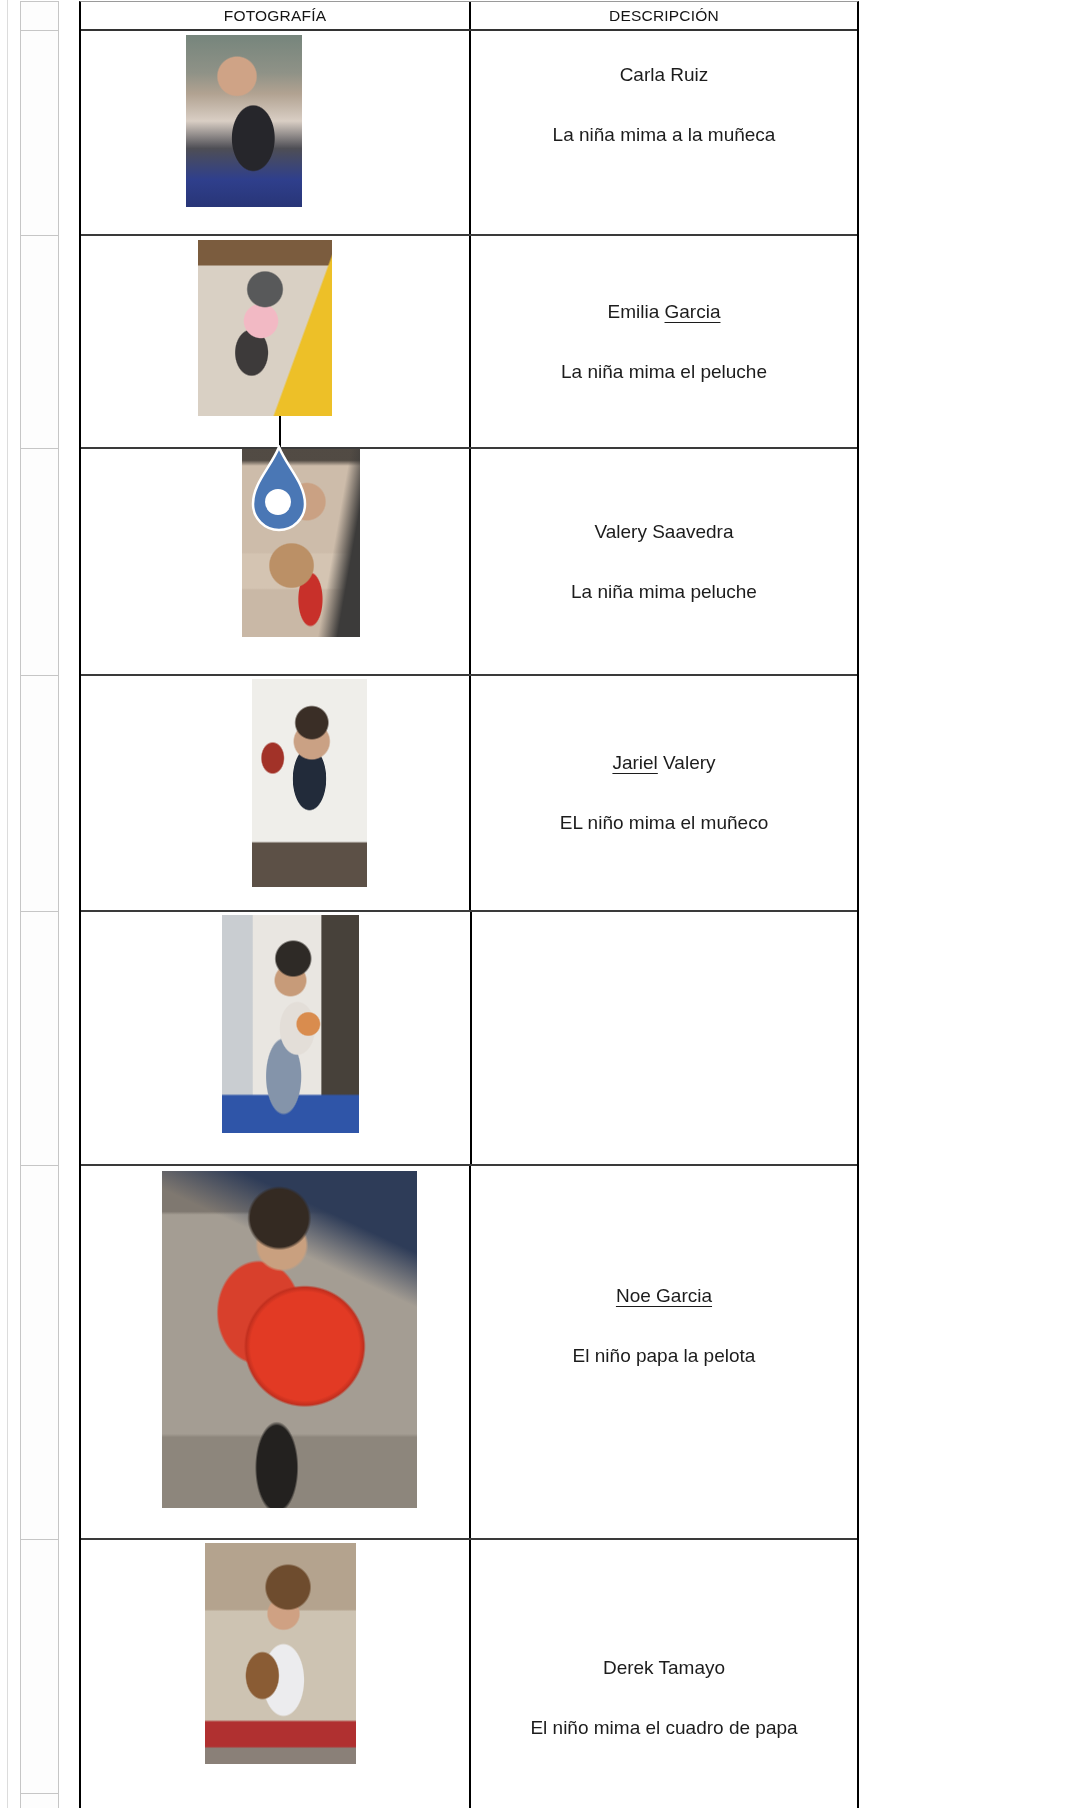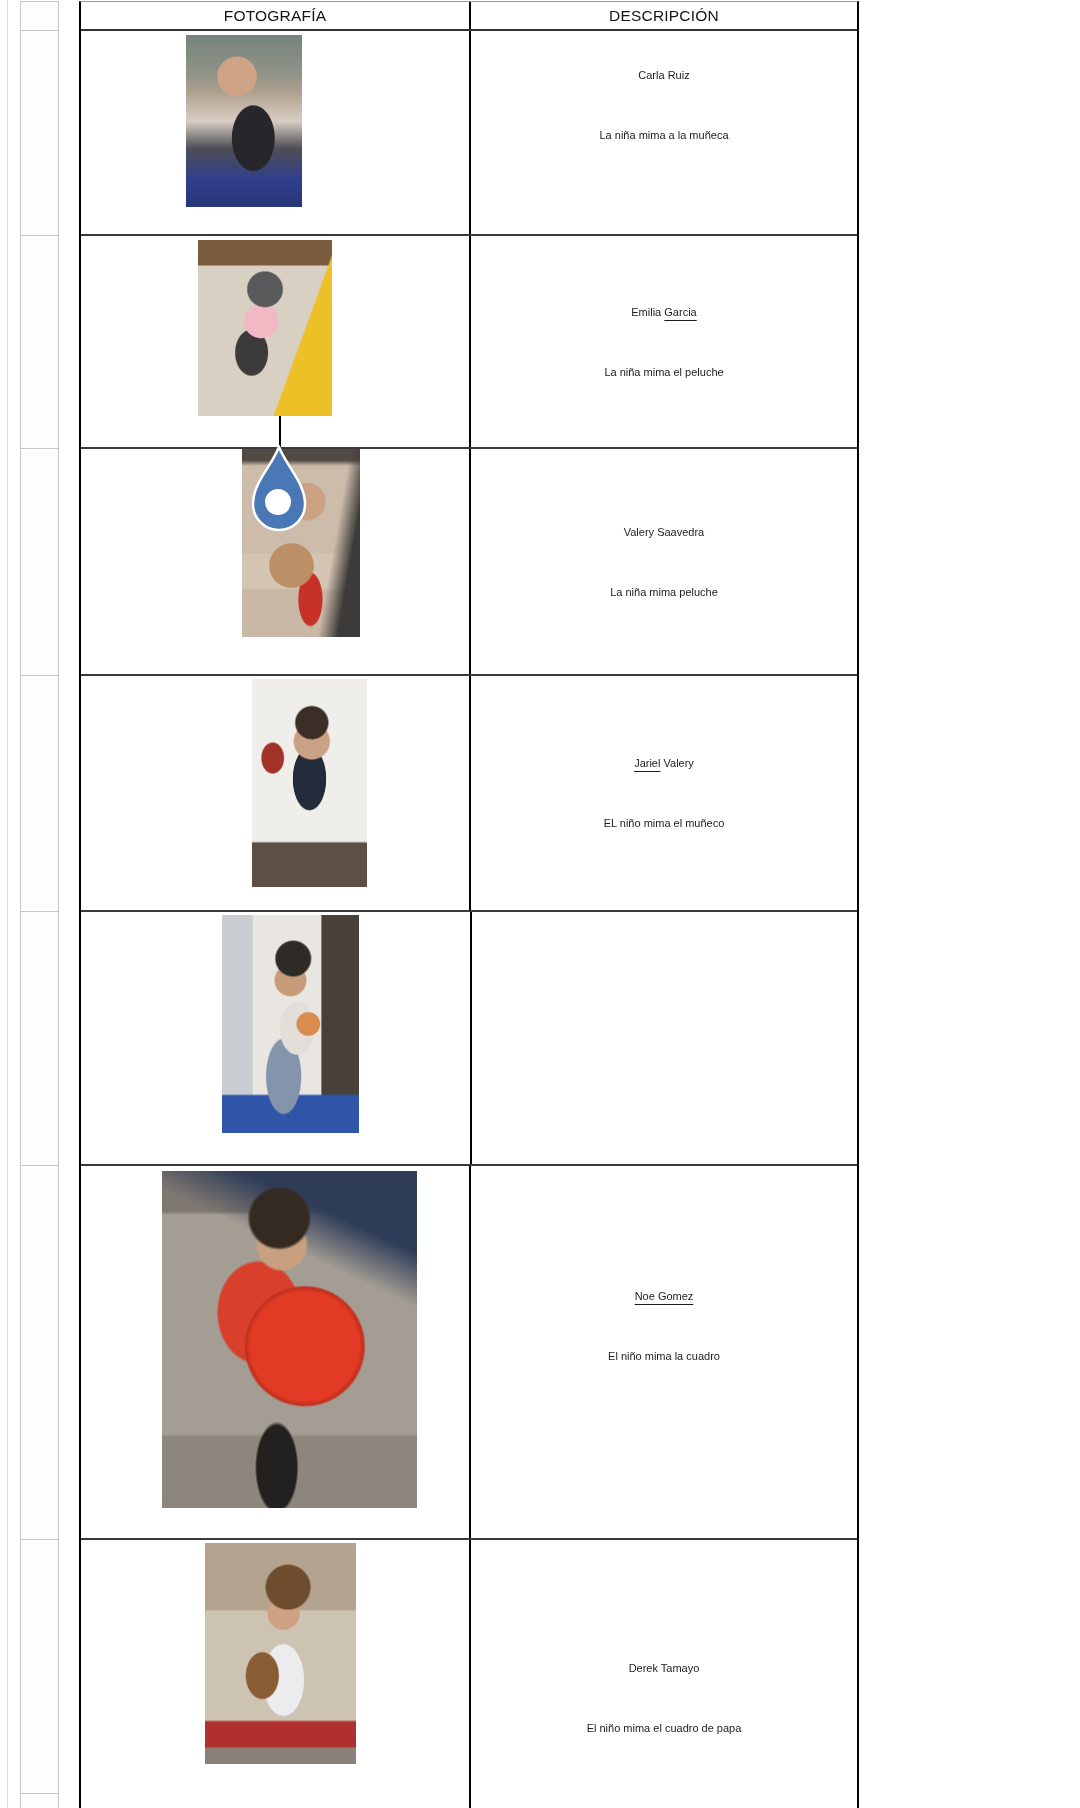--- a/index.html
+++ b/index.html
@@ -25,21 +25,21 @@
   .cell { position:relative; height:100%; }
   .photo-cell { width:391px; border-right:2px solid #000; }
   .desc-cell  { width:387px; display:flex; align-items:center; justify-content:center; }
   .hcell { display:flex; align-items:center; justify-content:center;
            font-size:15.5px; color:#141414; letter-spacing:.2px; }
 
   .r1{height:205px;} .r2{height:213px;} .r3{height:227px;} .r4{height:236px;}
   .r5{height:254px;} .r6{height:374px;} .r7{height:318px;} .r8{height:40px; border-bottom:none;}
 
   .desc-block { display:flex; flex-direction:column; align-items:center; gap:40px;
-                font-size:11px; color:#1c1c1c; text-align:center; line-height:20px; }
+                font-size:19px; color:#1c1c1c; text-align:center; line-height:20px; }
   .row1 .desc-block { transform:translateY(-28px); }
   .row6 .desc-block { transform:translateY(-26px); }
 
   .misspelled { text-decoration-line:underline; text-decoration-style:wavy;
                 text-decoration-color:#c00000; text-decoration-thickness:1px;
                 text-underline-offset:4px;text-decoration:underline; }
 
   .photo { position:absolute; }
 
   
@@ -186,22 +186,22 @@
         <div class="photo ph5" title="bebé en silla azul sosteniendo un muñeco"></div>
       </div>
     </div>
 
     <div class="trow r6 row6">
       <div class="cell photo-cell">
         <div class="photo ph6" title="niño de camiseta roja sosteniendo una pelota roja"></div>
       </div>
       <div class="cell desc-cell">
         <div class="desc-block">
-          <div><span></span><span class="misspelled">Noe Gomez</span><span></span></div>
-          <div>El niño mima la cuadro</div>
+          <div><span></span><span class="misspelled">Noe Garcia</span><span></span></div>
+          <div>El niño papa la pelota</div>
         </div>
       </div>
     </div>
 
     <div class="trow r7 row7">
       <div class="cell photo-cell">
         <div class="photo ph7" title="niño sosteniendo un cuadro de madera"></div>
       </div>
       <div class="cell desc-cell">
         <div class="desc-block">

